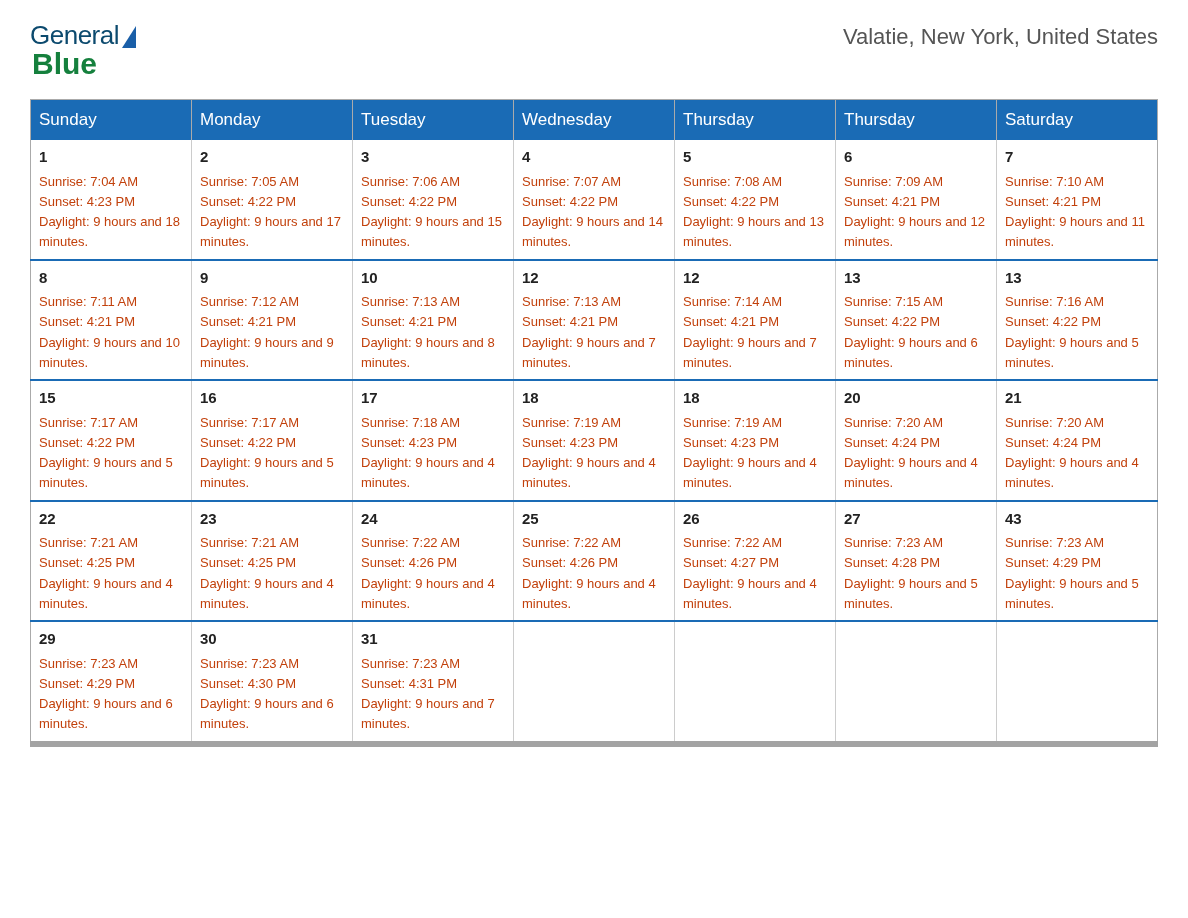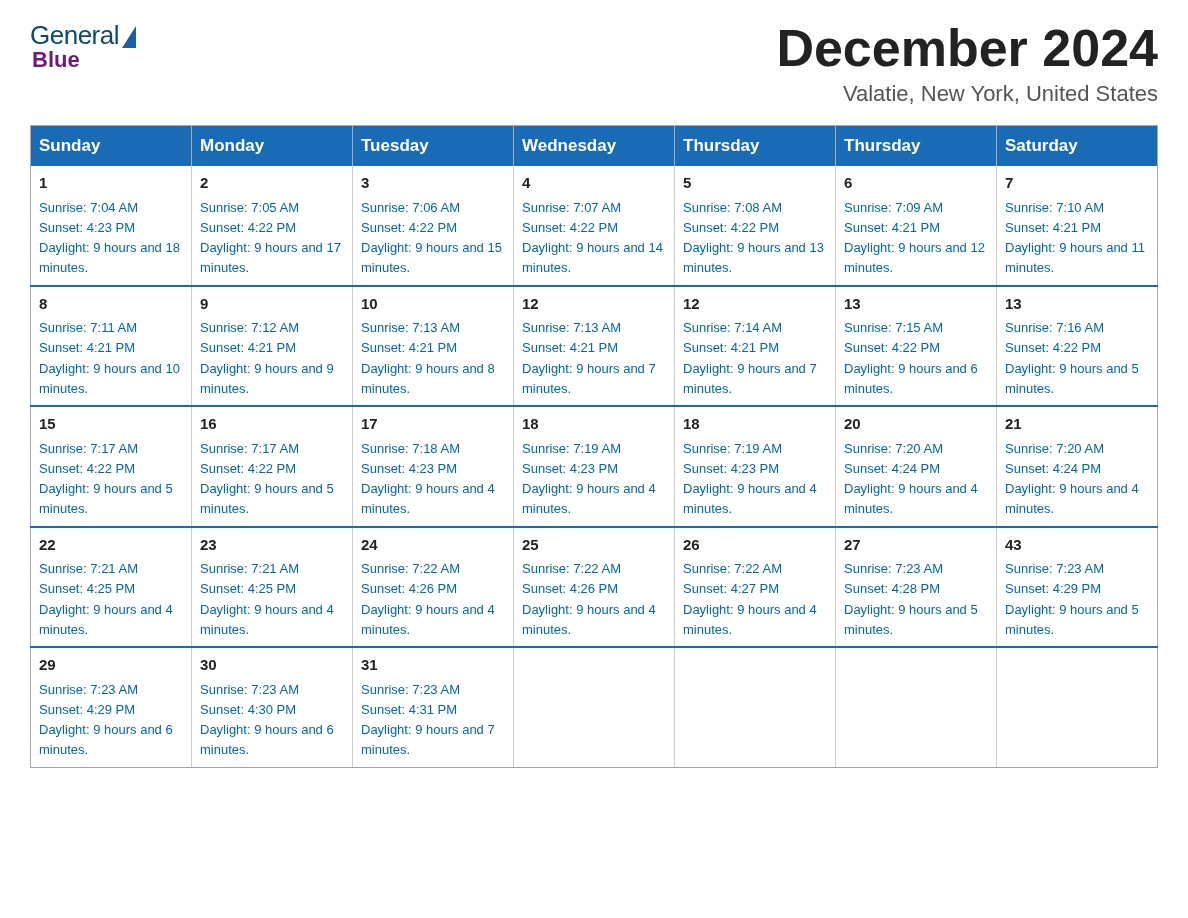--- a/index.html
+++ b/index.html
@@ -34,23 +34,23 @@
     }
     .logo-triangle {
       width: 0;
       height: 0;
       border-left: 14px solid transparent;
       border-bottom: 22px solid #1a5fa8;
       margin-left: 3px;
       margin-top: 2px;
     }
     .logo-blue {
-      font-size: 22px;
+      font-size: 30px;
       font-weight: bold;
-      color: #701a75;
+      color: #15803d;
       margin-top: -4px;
       margin-left: 2px;
     }
     .title-block {
       text-align: right;
     }
     .month-title {
       font-size: 52px;
       font-weight: bold;
       color: #222;
@@ -63,21 +63,21 @@
     }
     .calendar {
       width: 100%;
       border-collapse: collapse;
       border: 1px solid #aaa;
     }
     .calendar thead tr th {
       background-color: #1a6bb5;
       color: #fff;
       font-size: 17px;
-      font-weight: bold;
+      font-weight: normal;
       padding: 10px 8px;
       text-align: left;
       border-right: 1px solid #aaa;
     }
     .calendar thead tr th:last-child {
       border-right: none;
     }
     .calendar tbody tr td {
       vertical-align: top;
       border-right: 1px solid #ccc;
@@ -85,50 +85,49 @@
       padding: 6px 8px;
       width: calc(100% / 7);
       font-size: 13.5px;
       line-height: 1.5;
       min-height: 110px;
     }
     .calendar tbody tr td:last-child {
       border-right: none;
     }
     .calendar tbody tr:last-child td {
-      border-bottom: 1px solid #a3a3a3;
+      border-bottom: 6px solid #a3a3a3;
     }
     .day-num {
       font-size: 15px;
       font-weight: bold;
       display: block;
       margin-bottom: 3px;
     }
     .day-info {
       font-size: 13px;
-      color: #0369a1;
+      color: #c2410c;
       line-height: 1.5;
     }
     .empty {
       background: #fff;
     }
   </style>
 </head>
 <body>
 
 <div class="header">
   <div class="logo">
     <div class="logo-top">
       <span class="logo-general">General</span>
       <div class="logo-triangle"></div>
     </div>
     <span class="logo-blue">Blue</span>
   </div>
   <div class="title-block">
-    <div class="month-title">December 2024</div>
     <div class="location">Valatie, New York, United States</div>
   </div>
 </div>
 
 <table class="calendar">
   <thead>
     <tr>
     <th>Sunday</th>
         <th>Monday</th>
         <th>Tuesday</th>

